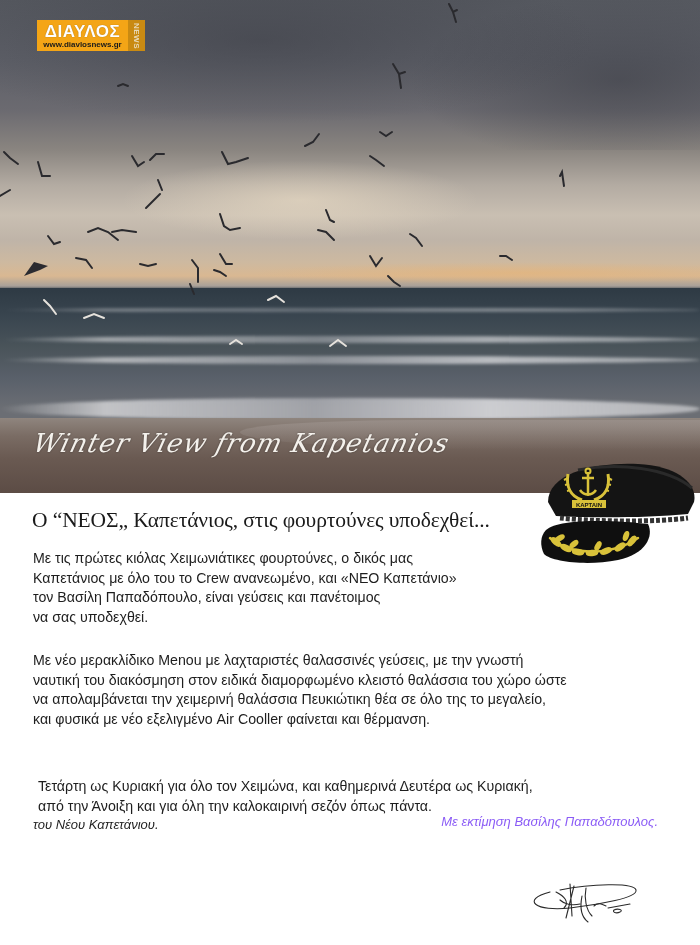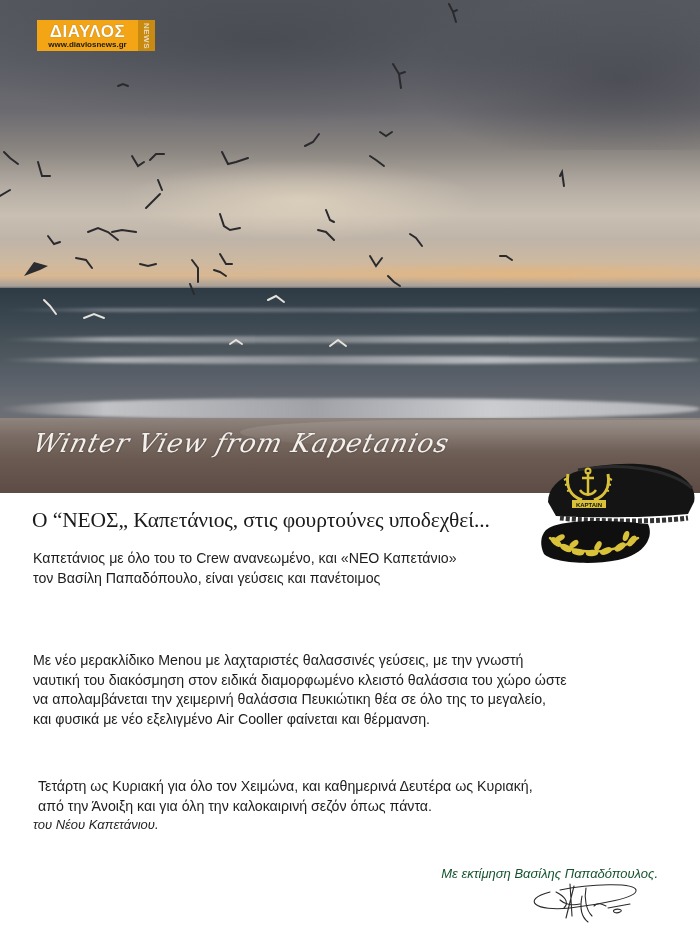--- a/index.html
+++ b/index.html
@@ -54,21 +54,21 @@
     .hero-caption {
       position: absolute; left: 34px; top: 428px;
       font-family: "DejaVu Serif", serif; font-style: italic;
       font-size: 26px; letter-spacing: 1px; color: #f4f1ec;
       text-shadow: 0 0 2px rgba(0,0,0,0.4);
       transform: skewX(-14deg);
     }
 
     
     .logo {
-      position: absolute; left: 37px; top: 20px; width: 118px; height: 31px;
+      position: absolute; left: 37px; top: 20px; width: 108px; height: 31px;
       background: #f4a516; display: flex;
     }
     .logo-main { width: 101px; display: flex; flex-direction: column; align-items: center; justify-content: center; }
     .logo-title {
       font-family: "Liberation Sans", sans-serif; font-weight: bold; color: #ffffff;
       font-size: 17px; line-height: 17px; letter-spacing: 0.5px;
       text-shadow: 0 0 1px #8a5a00;
     }
     .logo-url { font-family: "Liberation Sans", sans-serif; font-weight: bold; font-size: 8px; line-height: 9px; color: #1b1b1b; }
     .logo-side {
@@ -90,22 +90,22 @@
       position: absolute; left: 33px;
       font-family: "Liberation Sans", sans-serif; font-size: 14.2px; line-height: 19.5px; color: #1e1e1e;
       white-space: nowrap;
     }
     .para span { display: block; }
     .p1 { top: 549px; }
     .p2 { top: 651px; }
     .p3 { top: 742px; left: 38px; margin-top: 35px; }
     .p4 { top: 816px; font-style: italic; font-size: 13px; line-height: 17px; }
     .signoff {
-      position: absolute; right: 42px; top: 866px;
-      font-family: "Liberation Sans", sans-serif; font-style: italic; font-size: 13px; color: #14532d; white-space: nowrap;
+      position: absolute; right: 42px; top: 814px;
+      font-family: "Liberation Sans", sans-serif; font-style: italic; font-size: 13px; color: #8b5cf6; white-space: nowrap;
     }
     .signature { position: absolute; left: 530px; top: 882px; width: 112px; height: 52px; }
   </style>
 </head>
 <body>
 
 <div class="hero">
   <div class="sky-dark"></div>
   <div class="sky-glow"></div>
   <div class="sunset-band"></div>
@@ -202,22 +202,24 @@
     <ellipse cx="22" cy="76" rx="4" ry="1.6" transform="rotate(-30 22 76)"></ellipse>
     <ellipse cx="36" cy="82" rx="4" ry="1.6" transform="rotate(-40 36 82)"></ellipse>
     <ellipse cx="60" cy="84" rx="4" ry="1.6" transform="rotate(-60 60 84)"></ellipse>
     <ellipse cx="88" cy="74" rx="4" ry="1.6" transform="rotate(-70 88 74)"></ellipse>
   </g>
 </svg>
 
 <div class="title">Ο “ΝΕΟΣ„ Καπετάνιος, στις φουρτούνες υποδεχθεί...</div>
 
 <div class="para p1">
+  <span>Με τις πρώτες κιόλας Χειμωνιάτικες φουρτούνες, ο δικός μας</span>
   <span>Καπετάνιος με όλο του το Crew ανανεωμένο, και «ΝΕΟ Καπετάνιο»</span>
   <span>τον Βασίλη Παπαδόπουλο, είναι γεύσεις και πανέτοιμος</span>
+  <span>να σας υποδεχθεί.</span>
 </div>
 
 <div class="para p2">
   <span>Με νέο μερακλίδικο Menou με λαχταριστές θαλασσινές γεύσεις, με την γνωστή</span>
   <span>ναυτική του διακόσμηση στον ειδικά διαμορφωμένο κλειστό θαλάσσια του χώρο ώστε</span>
   <span>να απολαμβάνεται την χειμερινή θαλάσσια Πευκιώτικη θέα σε όλο της το μεγαλείο,</span>
   <span>και φυσικά με νέο εξελιγμένο Air Cooller φαίνεται και θέρμανση.</span>
 </div>
 
 <div class="para p3">

